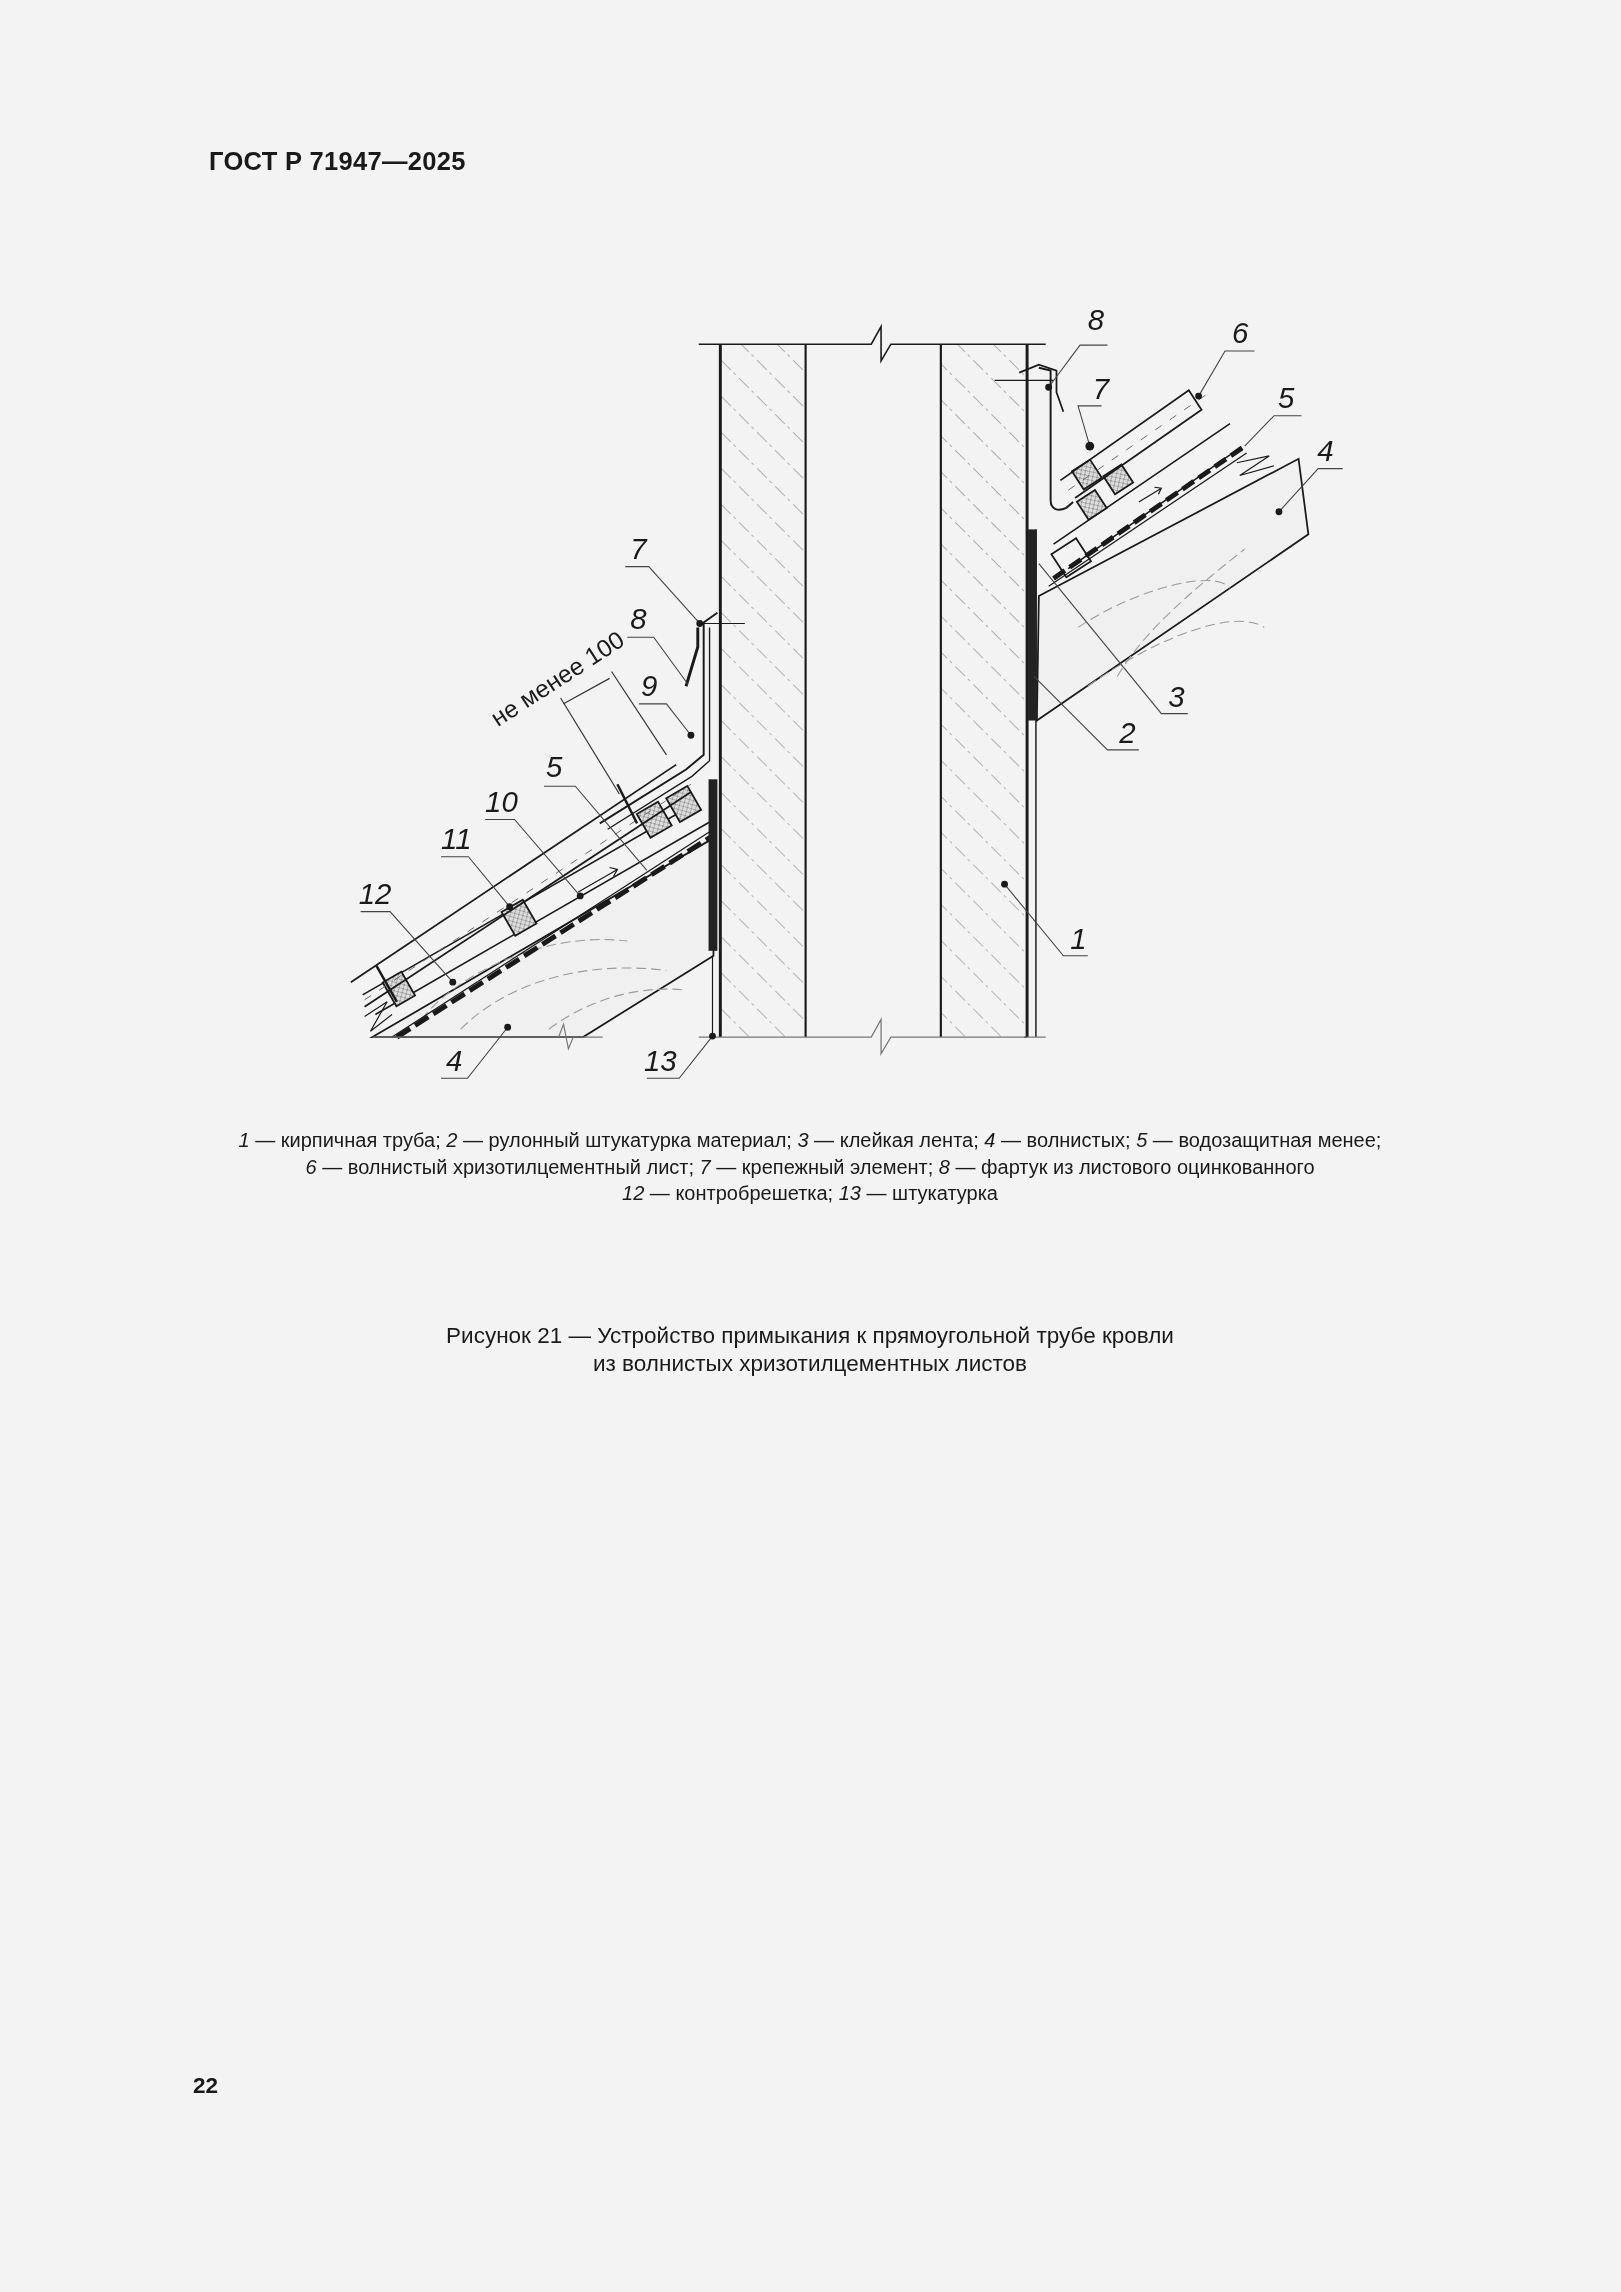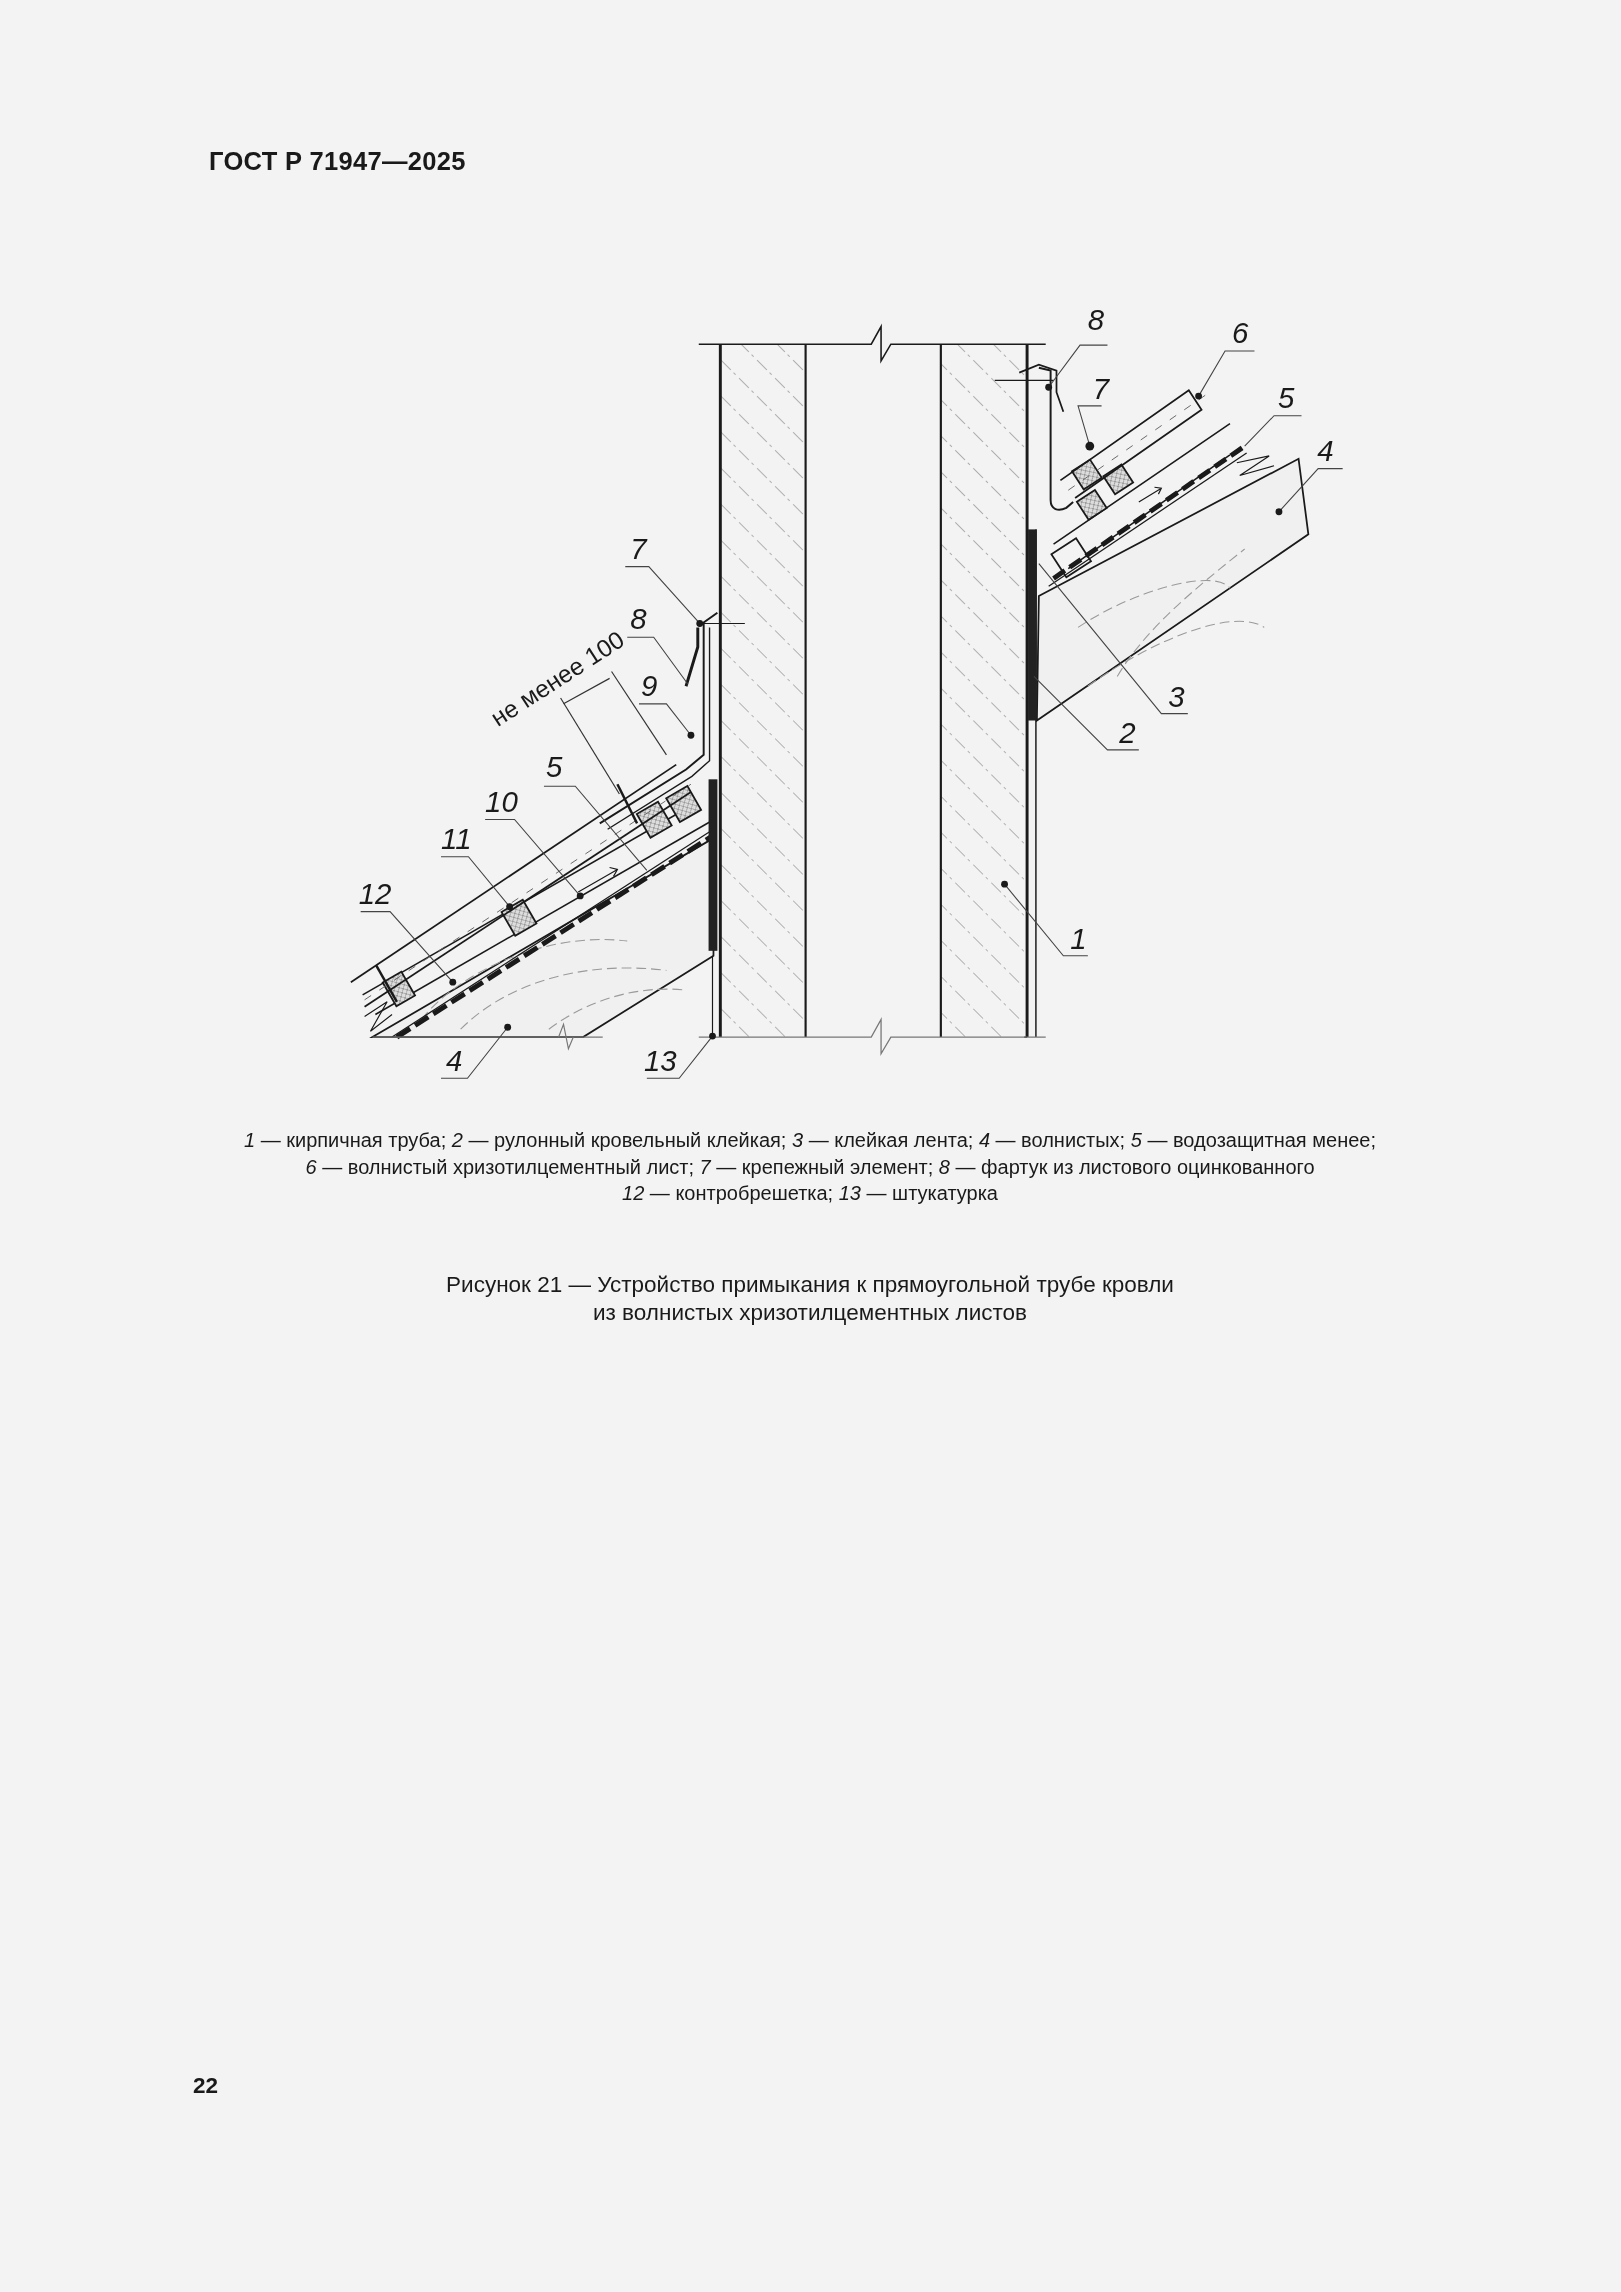--- a/index.html
+++ b/index.html
@@ -3,21 +3,21 @@
 <meta charset="utf-8">
 <style>
   html, body { margin:0; padding:0; }
   body { width:1621px; height:2293px; background:#f3f3f3; position:relative; overflow:hidden;
          font-family:"Liberation Sans", sans-serif; color:#1a1a1a; }
   .doc-header { position:absolute; left:209px; top:147px; font-size:25.5px; font-weight:bold; letter-spacing:0.3px; }
   .figure { position:absolute; left:0; top:0; width:1621px; height:1098px; }
   .figure svg { width:1621px; height:1098px; display:block; }
   .legend { position:absolute; left:176px; width:1268px; top:1127px; text-align:center; font-size:20px; line-height:26.5px; }
   .legend i { font-style:italic; }
-  .caption { position:absolute; left:176px; width:1268px; top:1271px; text-align:center; font-size:22.5px; line-height:28px; }
+  .caption { position:absolute; left:176px; width:1268px; top:1322px; text-align:center; font-size:22.5px; line-height:28px; }
   .page-number { position:absolute; left:193px; top:2073px; font-size:22.5px;font-weight:bold; }
   .lbl { font-family:"Liberation Sans", sans-serif; font-style:italic; font-size:30px; fill:#1a1a1a; }
   .dimtxt { font-family:"Liberation Sans", sans-serif; font-size:25px; fill:#1a1a1a; }
 </style>
 </head>
 <body>
 
 <div class="doc-header">ГОСТ Р 71947—2025</div>
 
 <div class="figure">
@@ -190,21 +190,21 @@
   <text class="lbl" x="495" y="828">10</text>
   <text class="lbl" x="450" y="866">11</text>
   <text class="lbl" x="366" y="922">12</text>
   <text class="lbl" x="455" y="1093">4</text>
   <text class="lbl" x="657" y="1093">13</text>
 </svg>
 </div>
 
 <div class="legend">
   <div>
-    <i>1</i><span> — кирпичная труба; </span><i>2</i><span> — рулонный кровельный клейкая; </span><i>3</i><span> — клейкая лента; </span><i>4</i><span> — волнистых; </span><i>5</i><span> — водозащитная менее;</span>
+    <i>1</i><span> — кирпичная труба; </span><i>2</i><span> — рулонный штукатурка материал; </span><i>3</i><span> — клейкая лента; </span><i>4</i><span> — волнистых; </span><i>5</i><span> — водозащитная менее;</span>
   </div>
   <div>
     <i>6</i><span> — волнистый хризотилцементный лист; </span><i>7</i><span> — крепежный элемент; </span><i>8</i><span> — фартук из листового оцинкованного</span>
   </div>
   <div>
     <i>12</i><span> — контробрешетка; </span><i>13</i><span> — штукатурка</span>
   </div>
 </div>
 
 <div class="caption">

